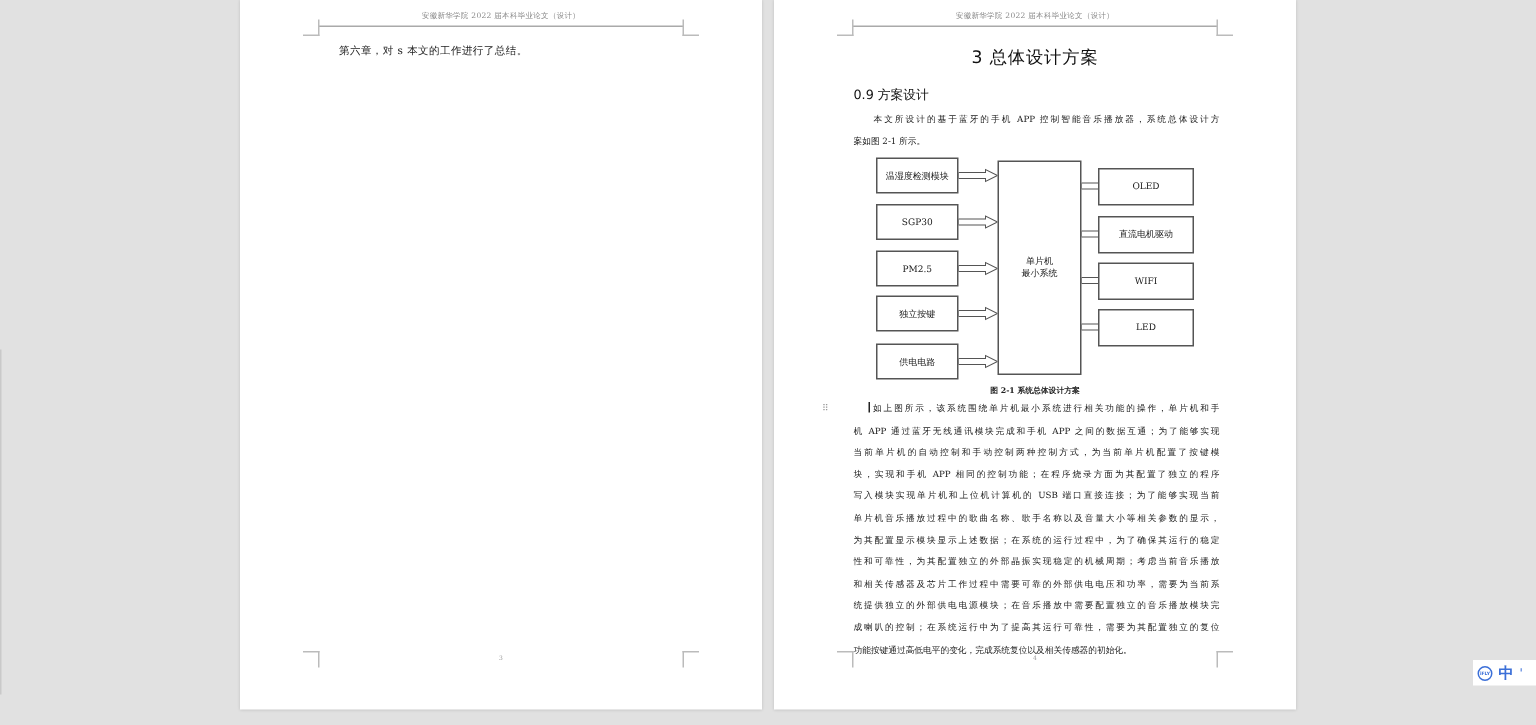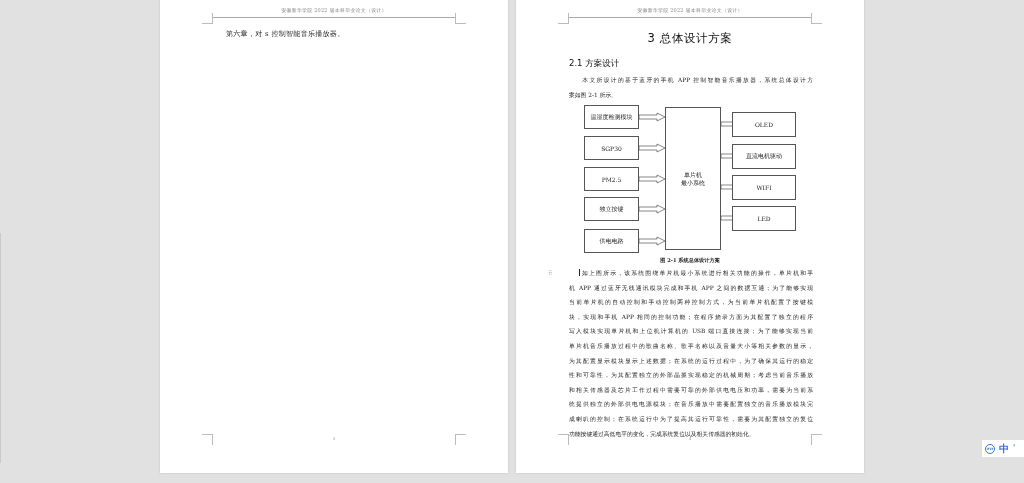--- a/index.html
+++ b/index.html
@@ -66,34 +66,34 @@
 
 <div class="left-edge-line"></div>
 
 <div class="page" id="page-left">
   <div class="header-text">安徽新华学院 2022 届本科毕业论文（设计）</div>
   <div class="header-rule"></div>
   <div class="corner c-tl"></div>
   <div class="corner c-tr"></div>
   <div class="corner c-bl"></div>
   <div class="corner c-br"></div>
-  <div class="left-line1">第六章，对 s 控制智能音乐播放器。</div>
+  <div class="left-line1">第六章，对 s 本文的工作进行了总结。</div>
   <div class="page-number">3</div>
 </div>
 
 <div class="page" id="page-right">
   <div class="header-text">安徽新华学院 2022 届本科毕业论文（设计）</div>
   <div class="header-rule"></div>
   <div class="corner c-tl"></div>
   <div class="corner c-tr"></div>
   <div class="corner c-bl"></div>
   <div class="corner c-br"></div>
 
   <div class="chapter-title">3  总体设计方案</div>
-  <div class="section-title">2.1 方案设计</div>
+  <div class="section-title">0.9 方案设计</div>
 
   <div class="para para-intro">
     <span class="para-line"><span class="indent"></span><span>本文所设计的基于蓝牙的手机 APP 控制智能音乐播放器，系统总体设计方</span></span>
     <span class="para-line last">案如图 2-1 所示。</span>
   </div>
 
   <div class="diagram">
     <svg class="arrow" width="216" height="148" style="left:0;top:0;">
       <defs>
         <g id="harrow">

